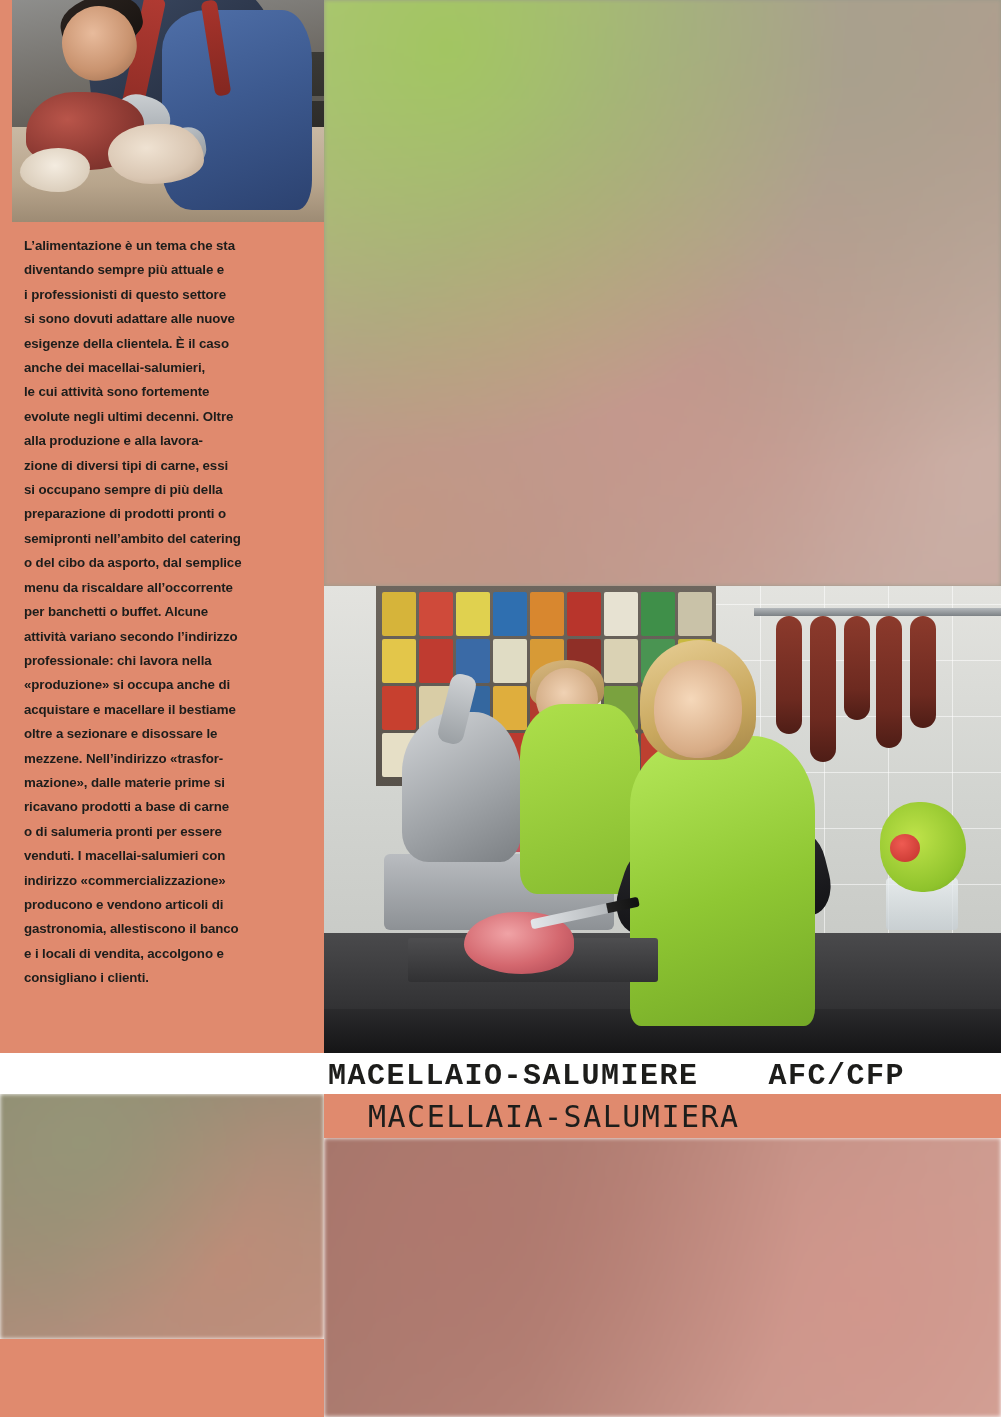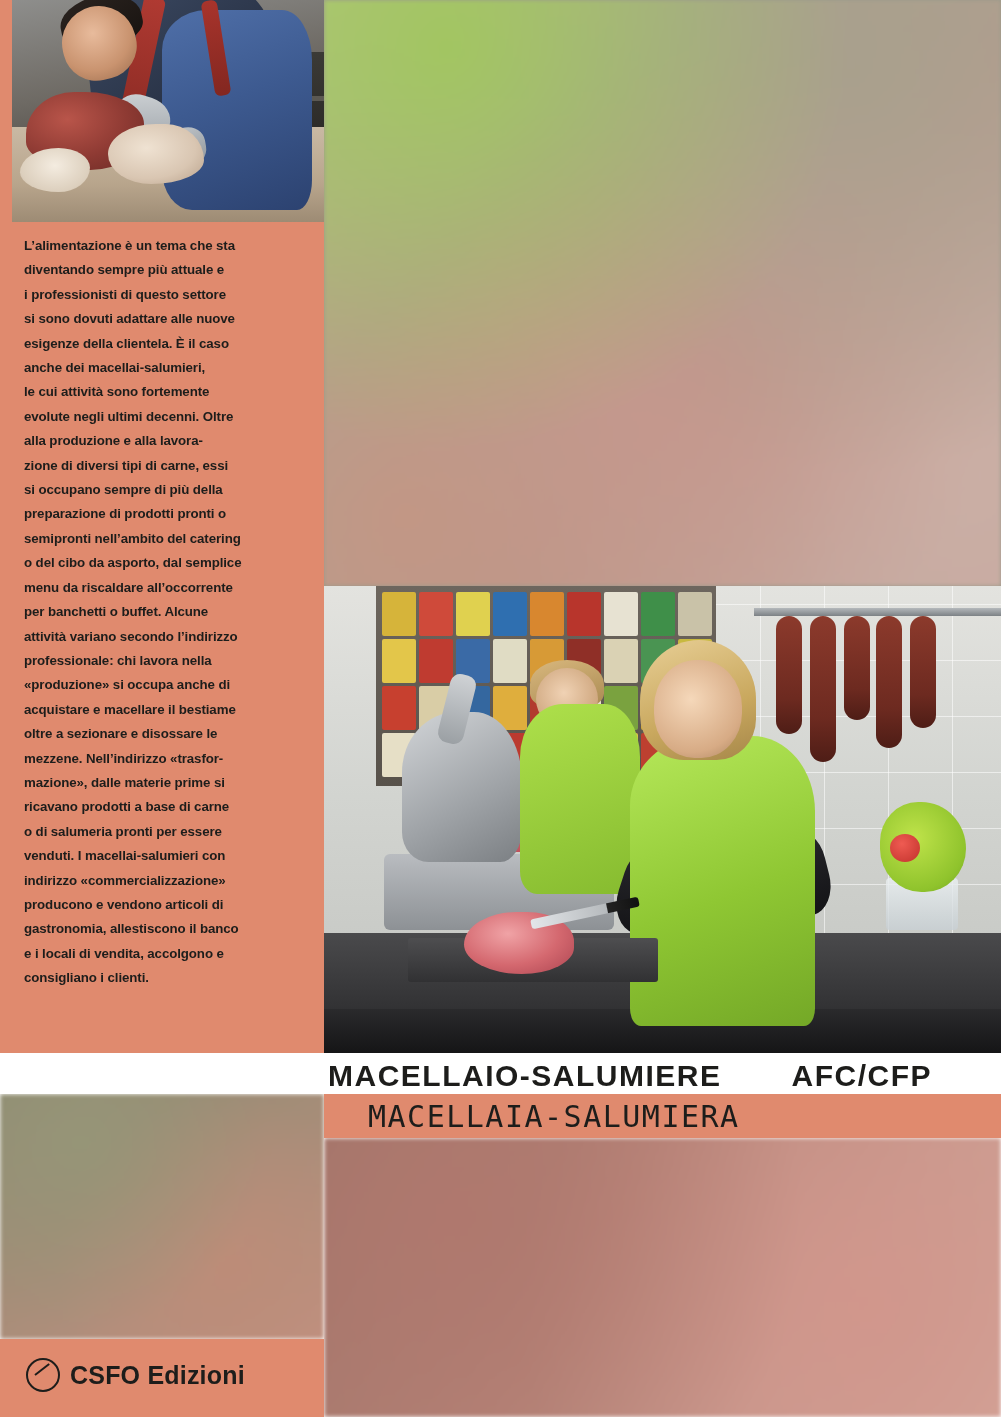--- a/index.html
+++ b/index.html
@@ -319,21 +319,21 @@
     background: #e08a6e;
   }
   .title-line1 {
     position: absolute;
     left: 324px;
     top: 1056px;
     width: 677px;
     height: 40px;
     display: flex;
     align-items: center;
-    font-family: Liberation Sans, sans-serif;
+    font-family: Liberation Mono, monospace;
     font-weight: bold;
     font-size: 30px;
     letter-spacing: 1.5px;
     color: #1d1d1b;
   }
   .title-line1 .t-job { margin-left: 4px; }
   .title-line1 .t-abbr { margin-left: 70px; }
   .title-line2 {
     position: absolute;
     left: 324px;
@@ -572,18 +572,14 @@
   </div>
 
   <div class="bottom-left-photo">
     <div class="blp-g"></div>
   </div>
   <div class="bottom-right-photo">
     <div class="brp-g"></div>
   </div>
   <div class="bottom-orange-strip"></div>
 
-  <div class="publisher">
-    <div class="pub-mark"></div>
-    <div class="pub-name">CSFO Edizioni</div>
-  </div>
 
 </div>
 
 </body></html>

